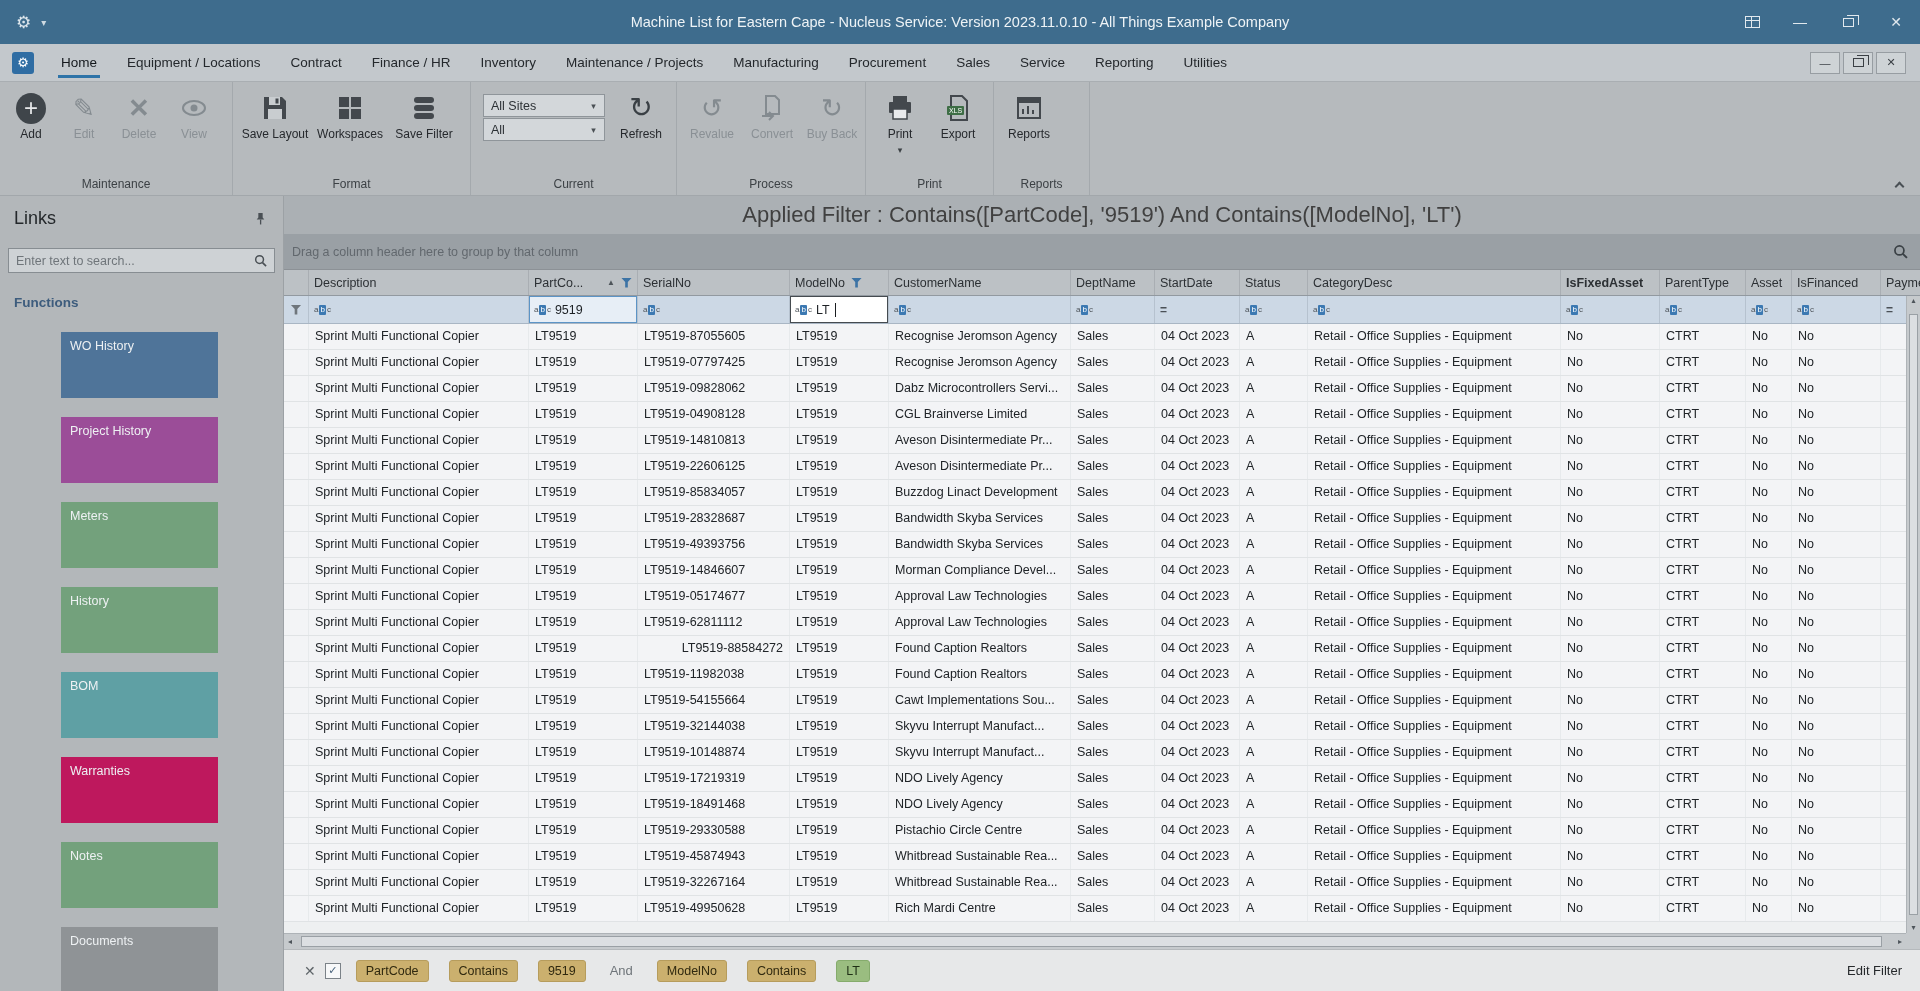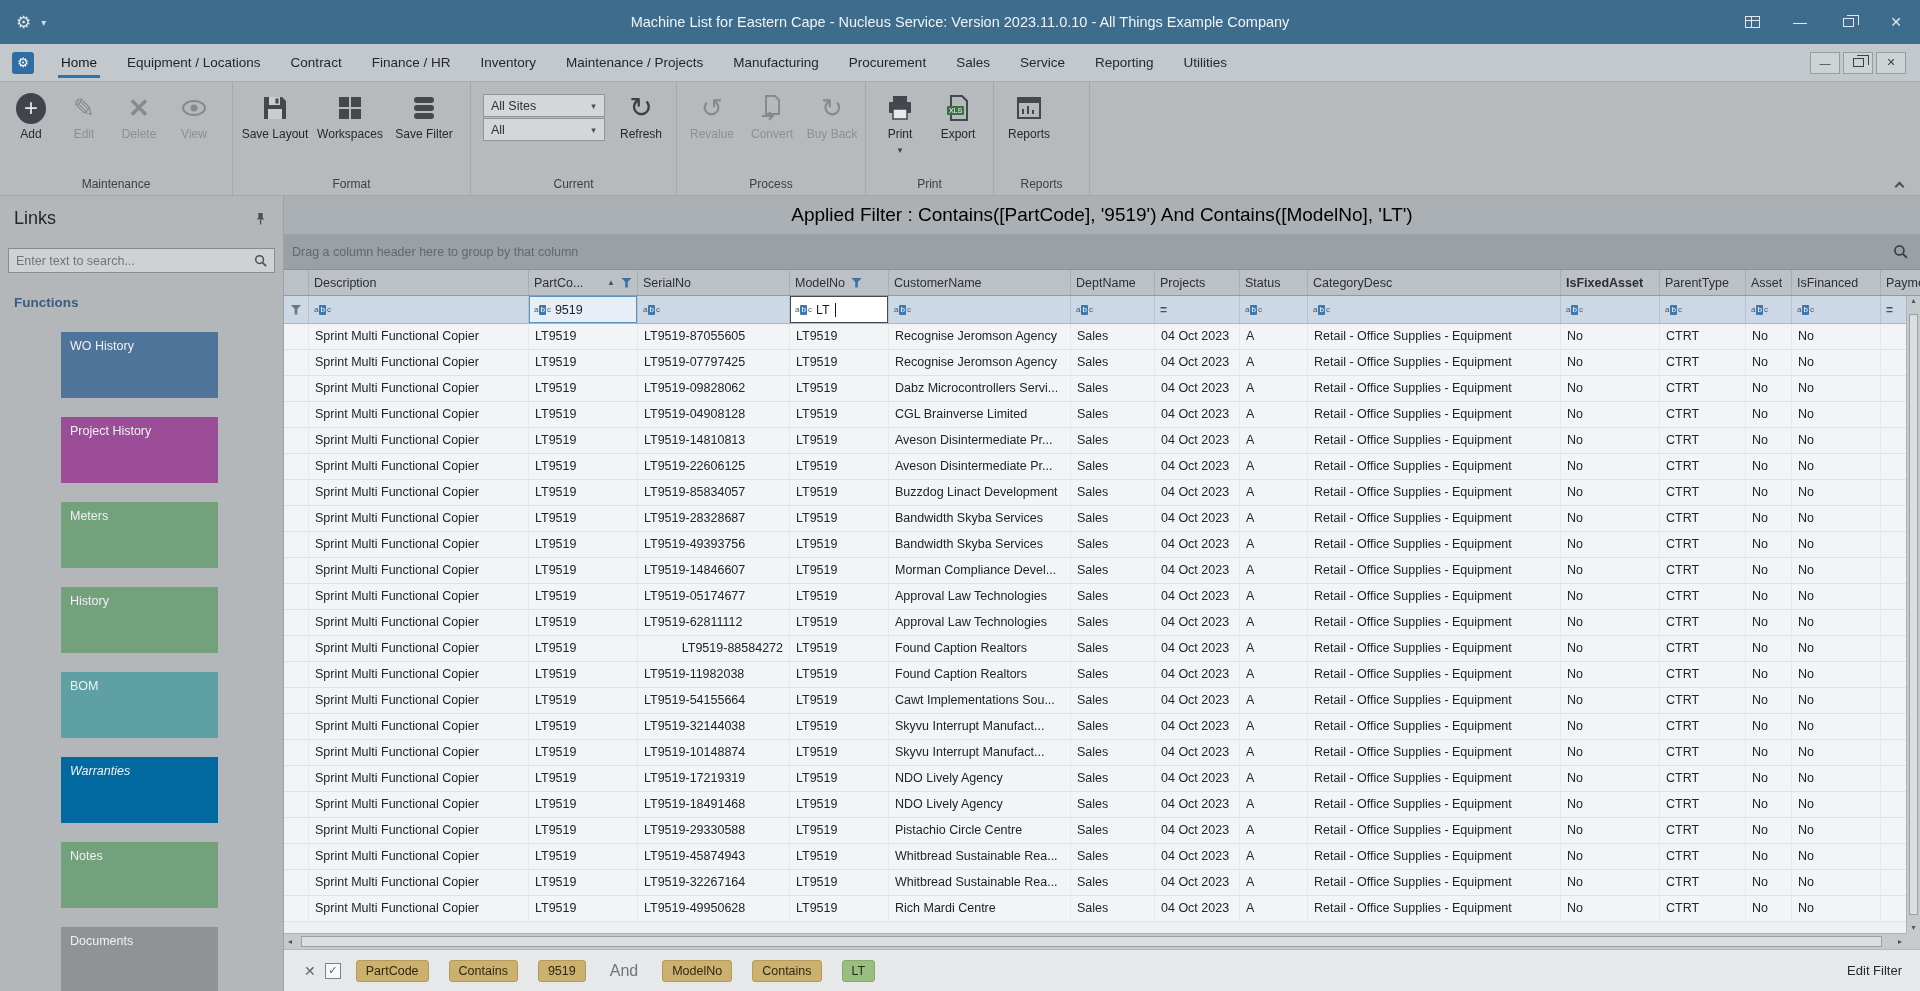--- a/index.html
+++ b/index.html
@@ -58,21 +58,21 @@
   .links-title{font-size:18px;color:#24282b}
   .sidebar-search{margin:14px 8px 0 8px;height:25px;background:#ced2d5;border:1px solid #878d92;display:flex;align-items:center;justify-content:space-between;padding:0 7px;flex:0 0 auto}
   .sidebar-search input{border:none;background:transparent;font-family:"Liberation Sans",sans-serif;font-size:12.5px;color:#3a3f44;width:220px;outline:none}
   .sidebar-search input::placeholder{color:#6f757a}
   .functions-label{margin:22px 0 0 14px;font-size:13.5px;font-weight:bold;color:#3d5c7d}
   .tiles{margin-top:22px;display:flex;flex-direction:column;gap:19px;padding-left:61px;overflow:hidden;flex:1}
   .tile{width:157px;height:66px;flex:0 0 auto;color:#eef1f3;font-size:12.5px;padding:7px 9px;cursor:pointer}
 
   
   .main{flex:1;display:flex;flex-direction:column;background:#abb0b4;min-width:0}
-  .applied-band{height:38px;display:flex;align-items:center;justify-content:center;font-size:19px;color:#000000;flex:0 0 auto}
+  .applied-band{height:38px;display:flex;align-items:center;justify-content:center;font-size:22px;color:#404040;flex:0 0 auto}
   .group-band{height:36px;background:#9aa0a5;display:flex;align-items:center;justify-content:space-between;padding:0 12px 0 8px;color:#62686e;font-size:12.5px;border-bottom:1px solid #8c9196;flex:0 0 auto}
 
   .grid{flex:1;position:relative;background:#eef0f1;overflow:hidden;display:flex;flex-direction:column;min-height:0}
   .gridhead{display:flex;height:26px;background:#bcc1c5;border-bottom:1px solid #9299a0;flex:0 0 auto;overflow:hidden}
   .hcell{flex:0 0 auto;display:flex;align-items:center;gap:4px;padding:0 5px;border-right:1px solid #a9aeb3;font-size:12.5px;color:#2c3034;overflow:hidden;white-space:nowrap}
   .sortmark{font-size:8px;color:#4e555b;margin-left:auto}
   .funnel{width:11px;height:10px;background:#3c73a5;clip-path:polygon(0 0,100% 0,62% 45%,62% 100%,38% 100%,38% 45%);display:inline-block;flex:0 0 auto}
   .funnel.gray{background:#6f767c}
   .hcell .funnel{margin-left:2px}
 
@@ -101,21 +101,21 @@
   .hscroll .left{left:4px}
   .hscroll .right{right:4px}
   .corner{position:absolute;right:0;bottom:0;width:14px;height:16px;background:#c6cacd}
 
   .filterbar{height:42px;background:#e7e8e9;border-top:1px solid #b5b9bc;display:flex;align-items:center;padding:0 18px 0 20px;gap:9px;flex:0 0 auto}
   .fb-close{color:#5f6569;font-size:14px;cursor:pointer}
   .fb-check{width:16px;height:16px;background:#f7f8f9;border:1px solid #7b8288;display:flex;align-items:center;justify-content:center;font-size:11px;color:#46607a;margin-right:6px}
   .chip{padding:3px 9px;border-radius:3px;font-size:12.5px;white-space:nowrap;cursor:pointer}
   .chip.tan{background:#cbb06e;color:#30290f;border:1px solid #b69c5c}
   .chip.green{background:#9abd80;color:#1e2f14;border:1px solid #85ab6c}
-  .fb-and{color:#6f757a;font-size:16px;margin:0 4px}
+  .fb-and{color:#6f757a;font-size:13px;margin:0 4px}
   .fb-edit{margin-left:auto;font-size:13px;color:#26292c;cursor:pointer}
 </style>
 </head>
 <body>
 
 <div class="screen">
 
   <div class="titlebar">
     <div class="tb-left">
       <span class="tb-gear">⚙</span>
@@ -360,21 +360,21 @@
             <path d="M9.2 9.2L13 13" stroke="#4a5055" stroke-width="1.8"></path>
           </svg>
       </div>
       <div class="functions-label">Functions</div>
       <div class="tiles">
           <div class="tile" style="background: rgb(79, 116, 153);">WO History</div>
           <div class="tile" style="background: rgb(155, 77, 152);">Project History</div>
           <div class="tile" style="background: rgb(115, 161, 124);">Meters</div>
           <div class="tile" style="background: rgb(115, 161, 124);">History</div>
           <div class="tile" style="background: rgb(95, 160, 164);">BOM</div>
-          <div class="tile" style="background: #0369a1; font-style: italic;">Warranties</div>
+          <div class="tile" style="background: #be185d;">Warranties</div>
           <div class="tile" style="background: rgb(115, 161, 124);">Notes</div>
           <div class="tile" style="background: rgb(143, 147, 150);">Documents</div>
         </div>
     </div>
 
     <div class="main">
       <div class="applied-band">Applied Filter : Contains([PartCode], '9519') And Contains([ModelNo], 'LT')</div>
       <div class="group-band">
         <span>Drag a column header here to group by that column</span>
         <svg width="15" height="15" viewBox="0 0 14 14">
@@ -403,21 +403,21 @@
               <span>ModelNo</span>
               <span class="funnel"></span>
             </div>
             <div class="hcell" style="width: 182px;">
               <span>CustomerName</span>
             </div>
             <div class="hcell" style="width: 84px;">
               <span>DeptName</span>
             </div>
             <div class="hcell" style="width: 85px;">
-              <span>Projects</span>
+              <span>StartDate</span>
             </div>
             <div class="hcell" style="width: 68px;">
               <span>Status</span>
             </div>
             <div class="hcell" style="width: 253px; align-items: center;">
               <span>CategoryDesc</span>
             </div>
             <div class="hcell" style="width: 99px; font-weight: bold;">
               <span>IsFixedAsset</span>
             </div>

